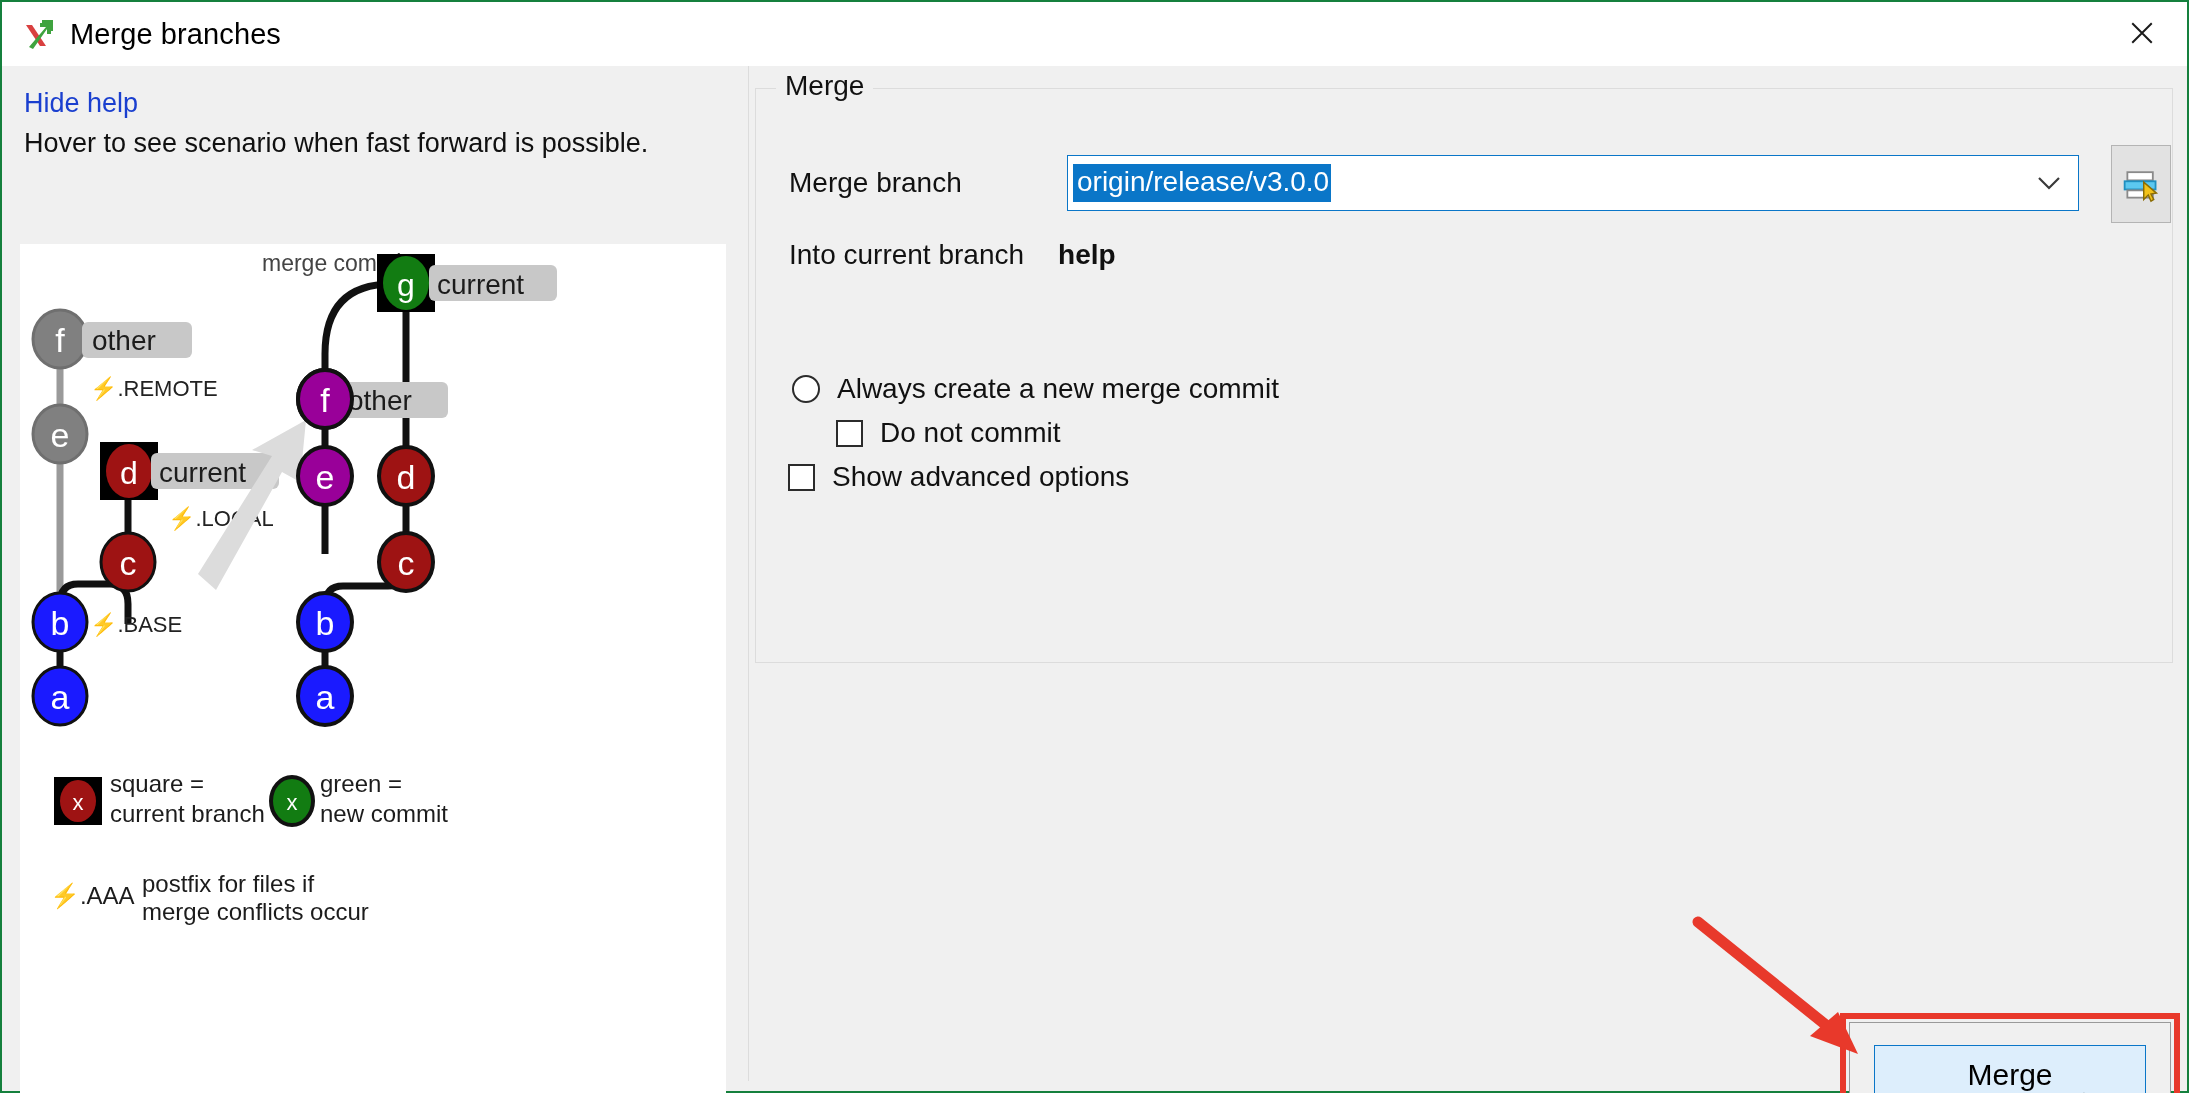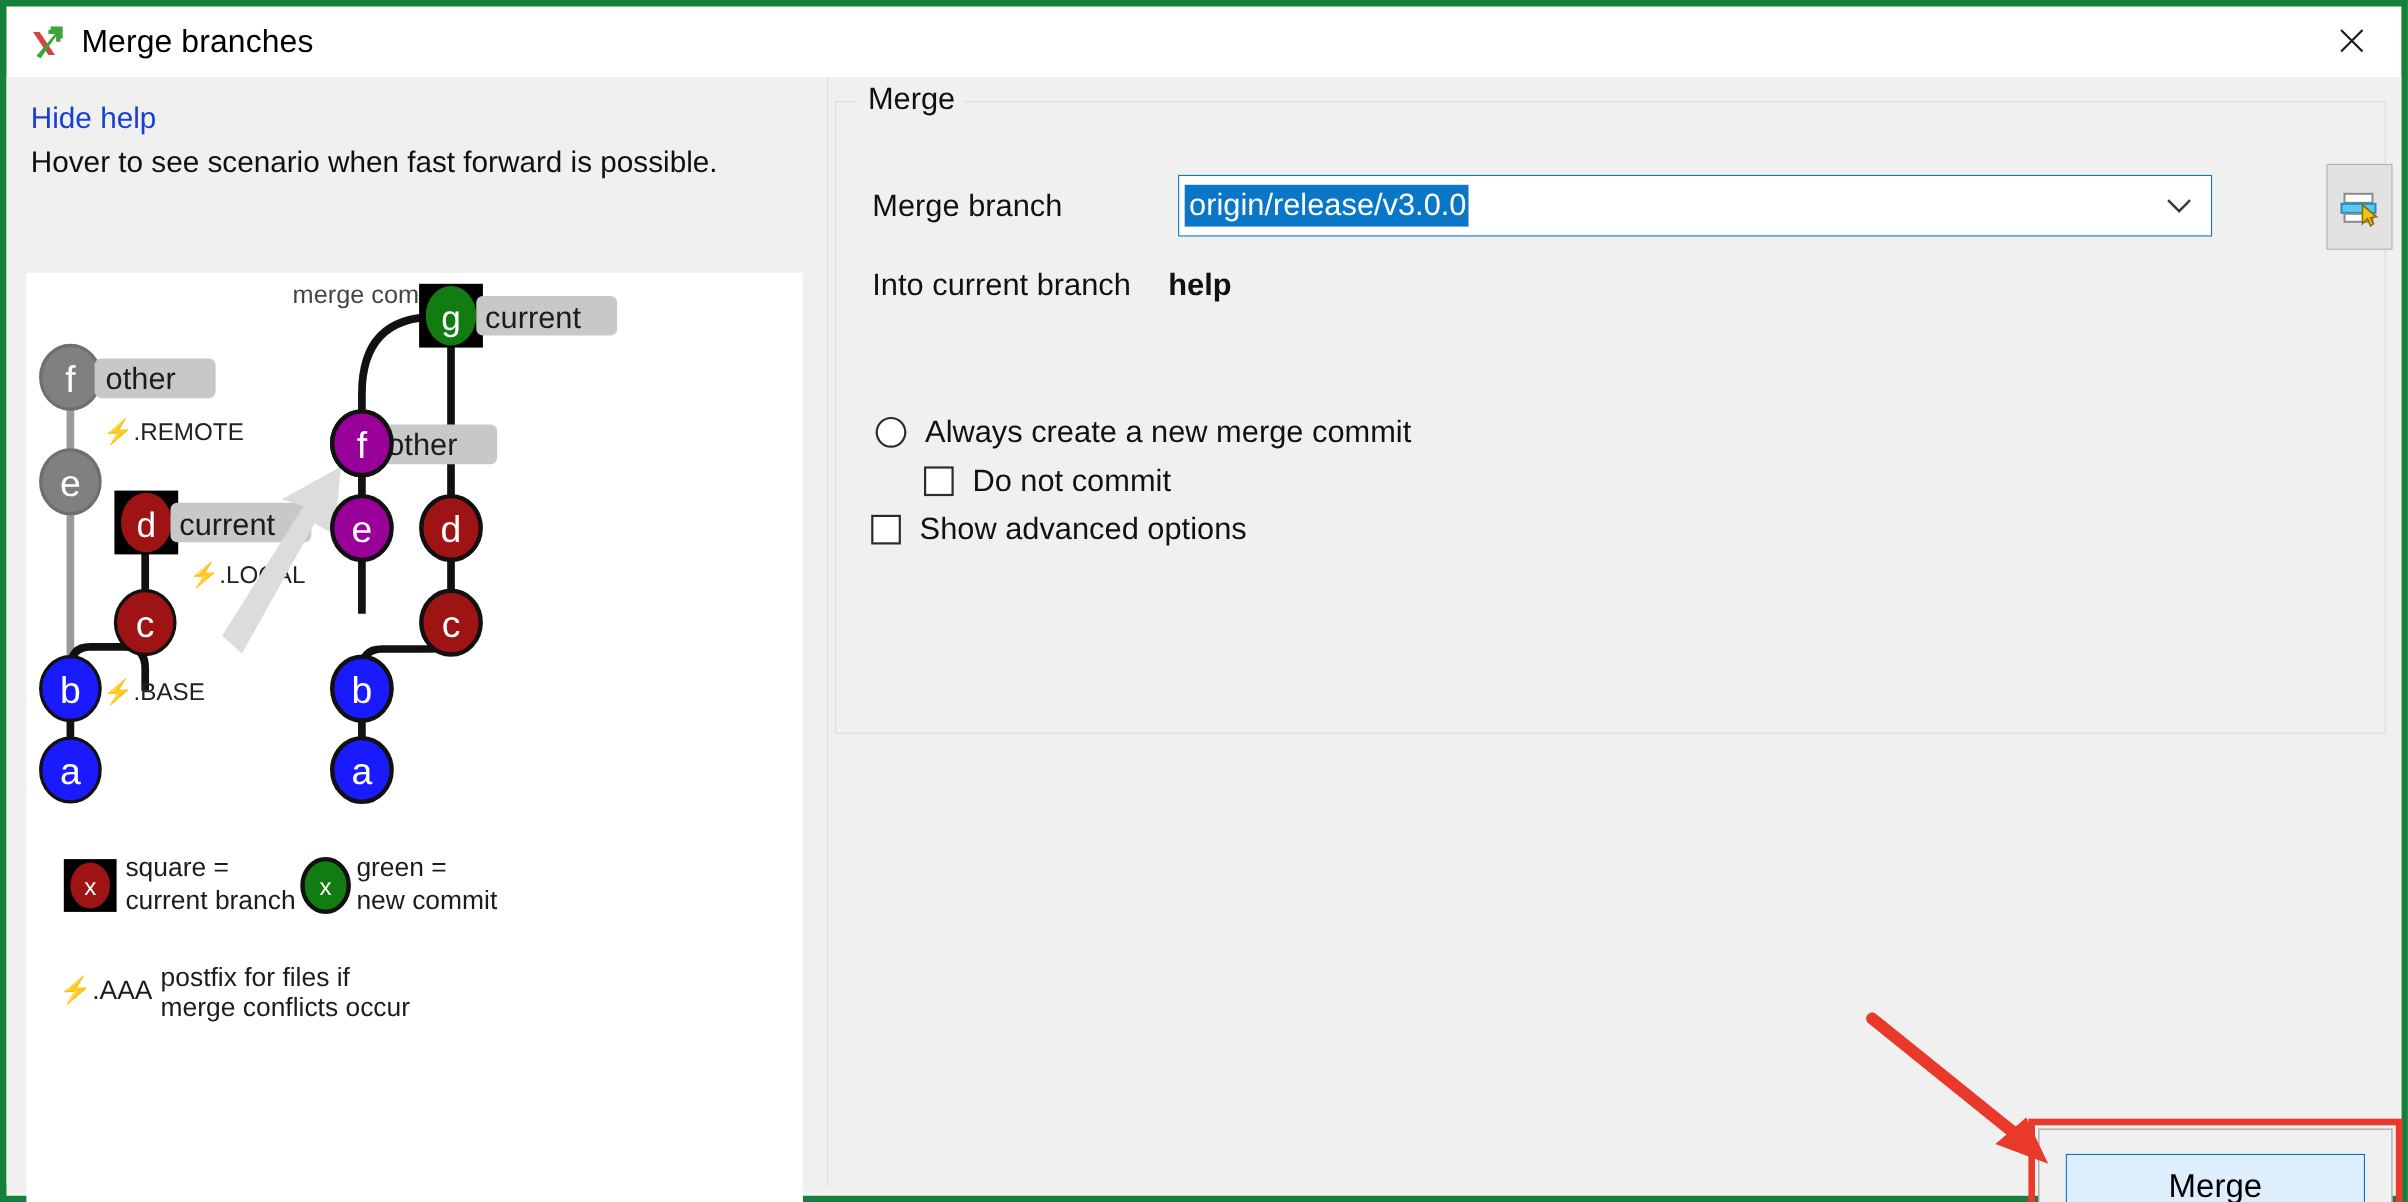--- a/index.html
+++ b/index.html
@@ -5,23 +5,23 @@
   html,body{margin:0;padding:0;}
   body{
     width:2189px;height:1093px;
     background:#ffffff;
     font-family:"Liberation Sans","DejaVu Sans",sans-serif;
     overflow:hidden;
     position:relative;
   }
   .window{
     position:absolute;left:0;top:0;width:2189px;height:1093px;
-    border:6px solid #15803d;
+    border:2px solid #15803d;
     box-sizing:border-box;
-    background:#84cc16;
+    background:#fef9c3;
     display:flex;flex-direction:column;
   }
   
   .titlebar{
     height:64px;flex:0 0 64px;background:#ffffff;
     display:flex;align-items:center;
     position:relative;
   }
   .app-icon{width:36px;height:36px;margin-left:18px;margin-right:14px;flex:0 0 36px;}
   .title-text{font-size:29px;color:#000;letter-spacing:0.1px;}
@@ -56,21 +56,21 @@
     border:1px solid #dcdcdc;box-sizing:border-box;
   }
   .groupbox-title{
     position:absolute;left:20px;top:-19px;background:#f0f0f0;
     padding:0 9px;font-size:28px;color:#111;
   }
   .row{position:absolute;display:flex;align-items:center;}
   .field-label{font-size:28px;color:#111;}
   .field-label.bold{font-weight:bold;}
   .combo{
-    position:absolute;left:311px;top:66px;width:940px;height:56px;
+    position:absolute;left:311px;top:66px;width:1012px;height:56px;
     background:#ffffff;border:1px solid #0a76c8;box-sizing:border-box;
     display:flex;align-items:center;cursor:text;
   }
   .combo-sel{
     background:#0a76c8;color:#ffffff;font-size:28px;
     padding:2px 2px 3px 4px;margin-left:5px;line-height:1.15;
   }
   .combo-arrow{
     position:absolute;right:16px;top:50%;transform:translateY(-50%);
     width:26px;height:16px;

